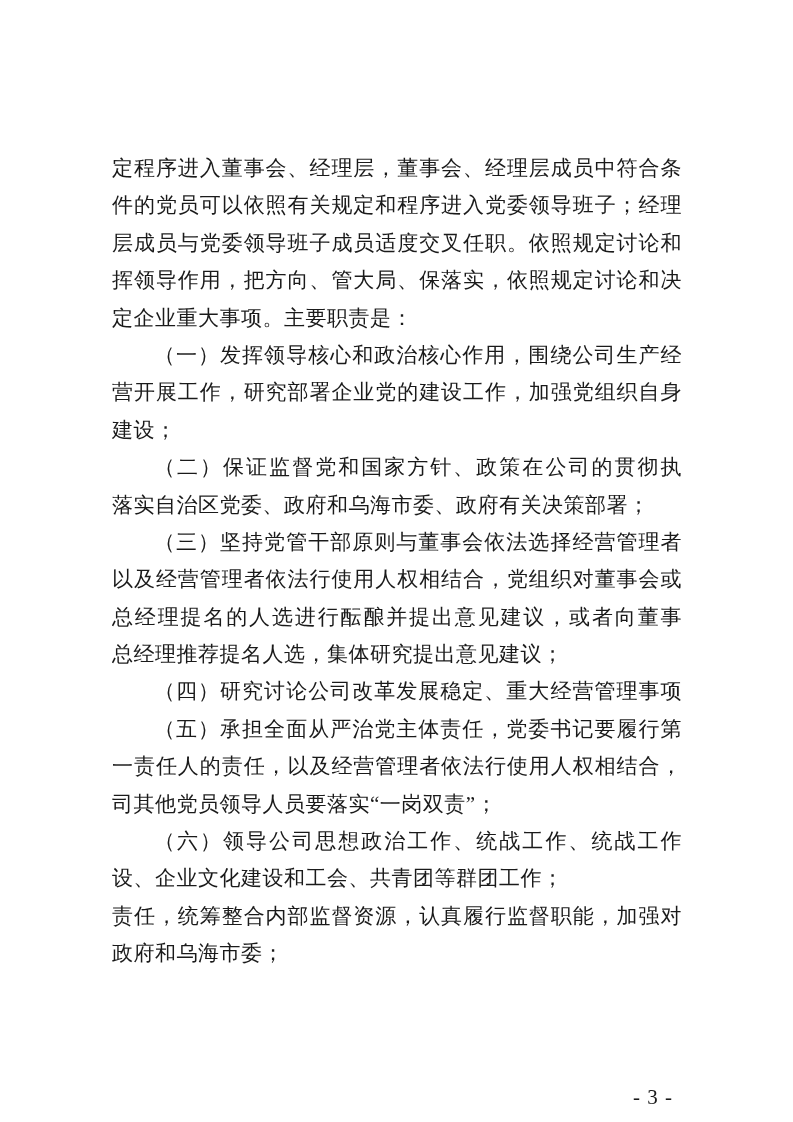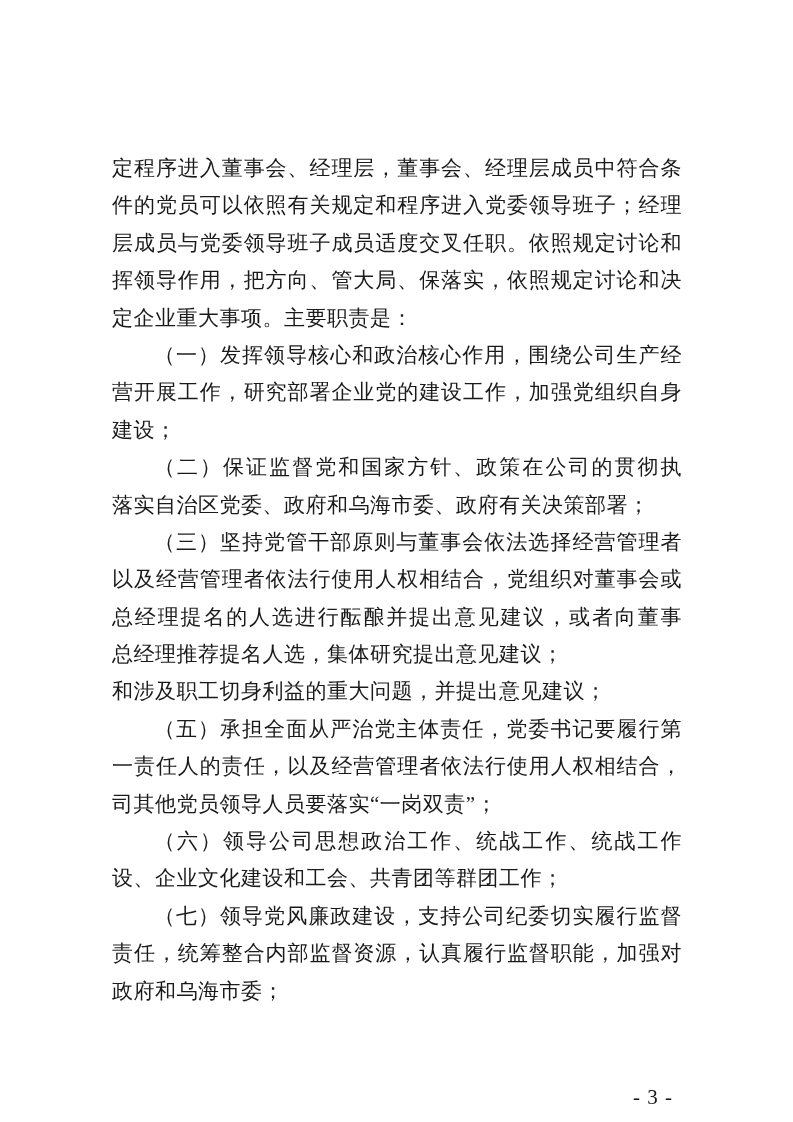--- a/index.html
+++ b/index.html
@@ -81,36 +81,35 @@
     </div>
 
     <div class="paragraph">
       <div class="line indent">（三）坚持党管干部原则与董事会依法选择经营管理者</div>
       <div class="line">以及经营管理者依法行使用人权相结合，党组织对董事会或</div>
       <div class="line">总经理提名的人选进行酝酿并提出意见建议，或者向董事会、</div>
       <div class="line last">总经理推荐提名人选，集体研究提出意见建议；</div>
     </div>
 
     <div class="paragraph">
-      <div class="line last">和涉及职工切身利益的重大问题，并提出意见建议；</div>
+      <div class="line indent">（四）研究讨论公司改革发展稳定、重大经营管理事项</div>
     </div>
 
     <div class="paragraph">
       <div class="line indent">（五）承担全面从严治党主体责任，党委书记要履行第</div>
       <div class="line">一责任人的责任，以及经营管理者依法行使用人权相结合，公</div>
       <div class="line last">司其他党员领导人员要落实“一岗双责”；</div>
     </div>
 
     <div class="paragraph">
       <div class="line indent">（六）领导公司思想政治工作、统战工作、统战工作</div>
       <div class="line last">设、企业文化建设和工会、共青团等群团工作；</div>
     </div>
 
     <div class="paragraph">
-      <div class="line indent">（七）领导党风廉政建设，支持公司纪委切实履行监督</div>
       <div class="line">责任，统筹整合内部监督资源，认真履行监督职能，加强对</div>
       <div class="line last">政府和乌海市委；</div>
     </div>
 
   </div>
 
   <div class="page-number">- 3 -</div>
 
 </div>
 

